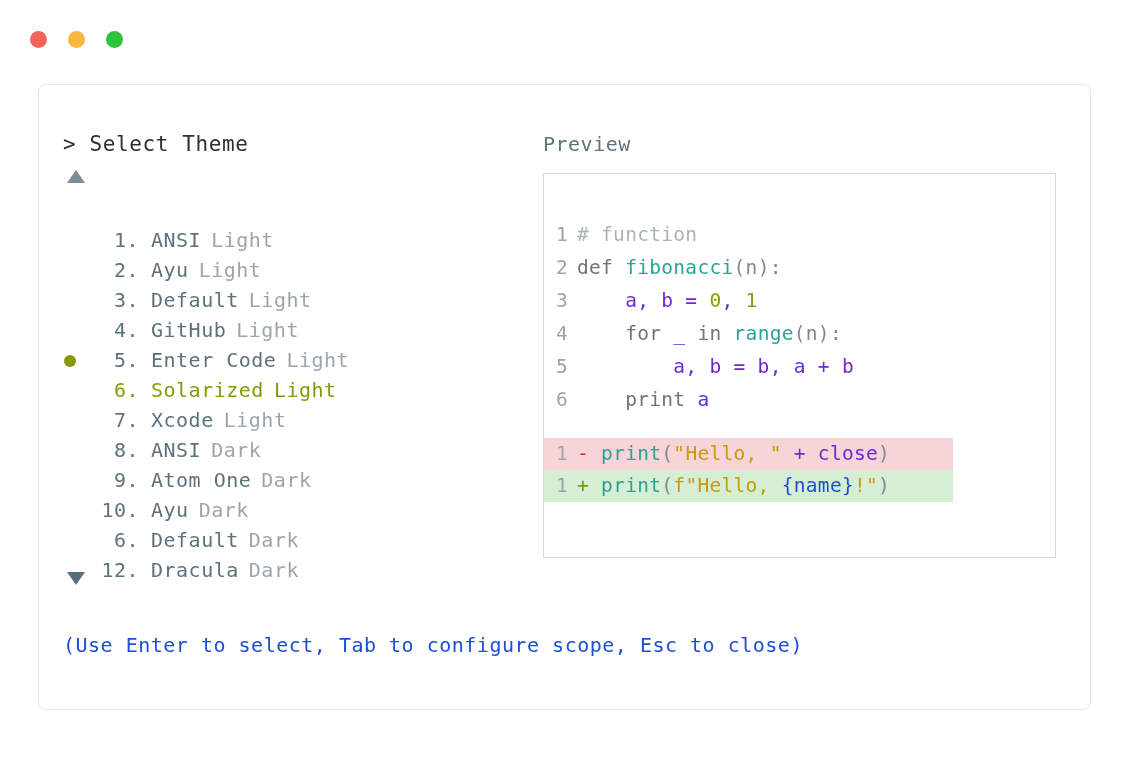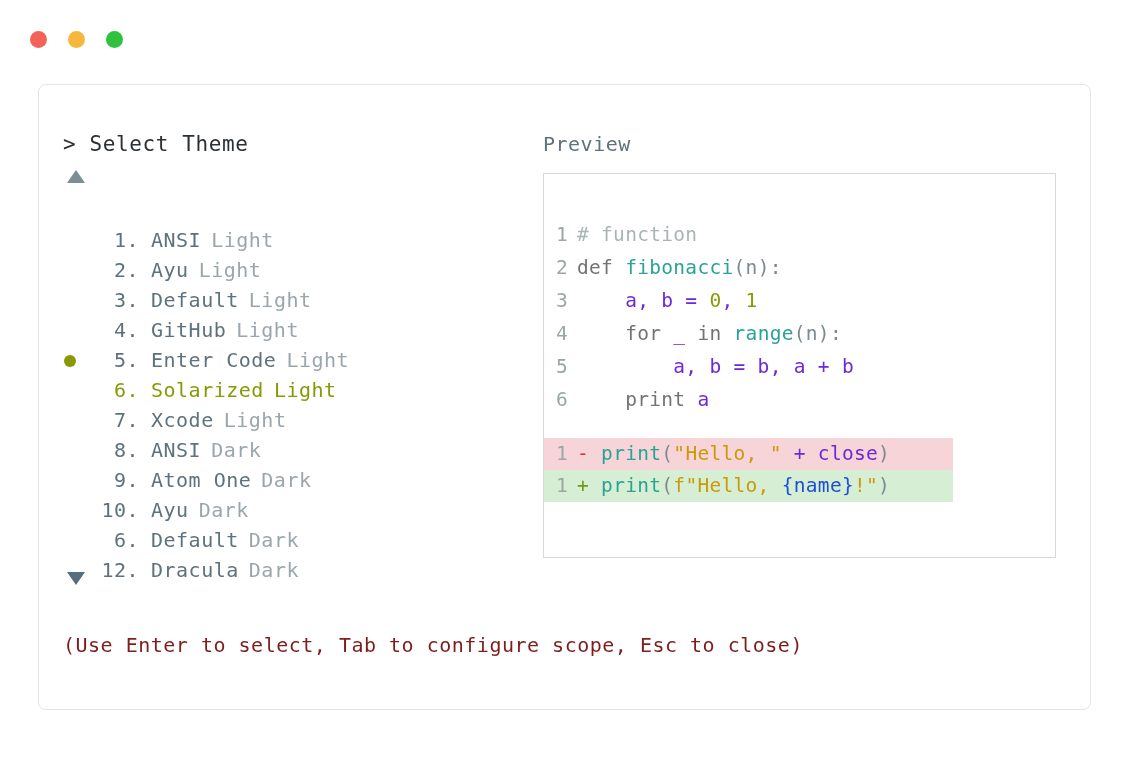--- a/index.html
+++ b/index.html
@@ -163,21 +163,21 @@
   .diff-add { background: #d6eed4; }
   .diff-mark-del { color: #d9342b; }
   .diff-mark-add { color: #6f9a14; }
 
   
   #footer-hint {
     position: absolute;
     left: 24px;
     top: 548px;
     font-size: 20px;
-    color: #7f1d1d;
+    color: #1d4ed8;
     letter-spacing: 0.5px;
     white-space: pre;
   }
 </style>
 </head>
 <body>
 
 <div id="traffic-lights">
   <span class="dot dot-red"></span>
   <span class="dot dot-yellow"></span>

